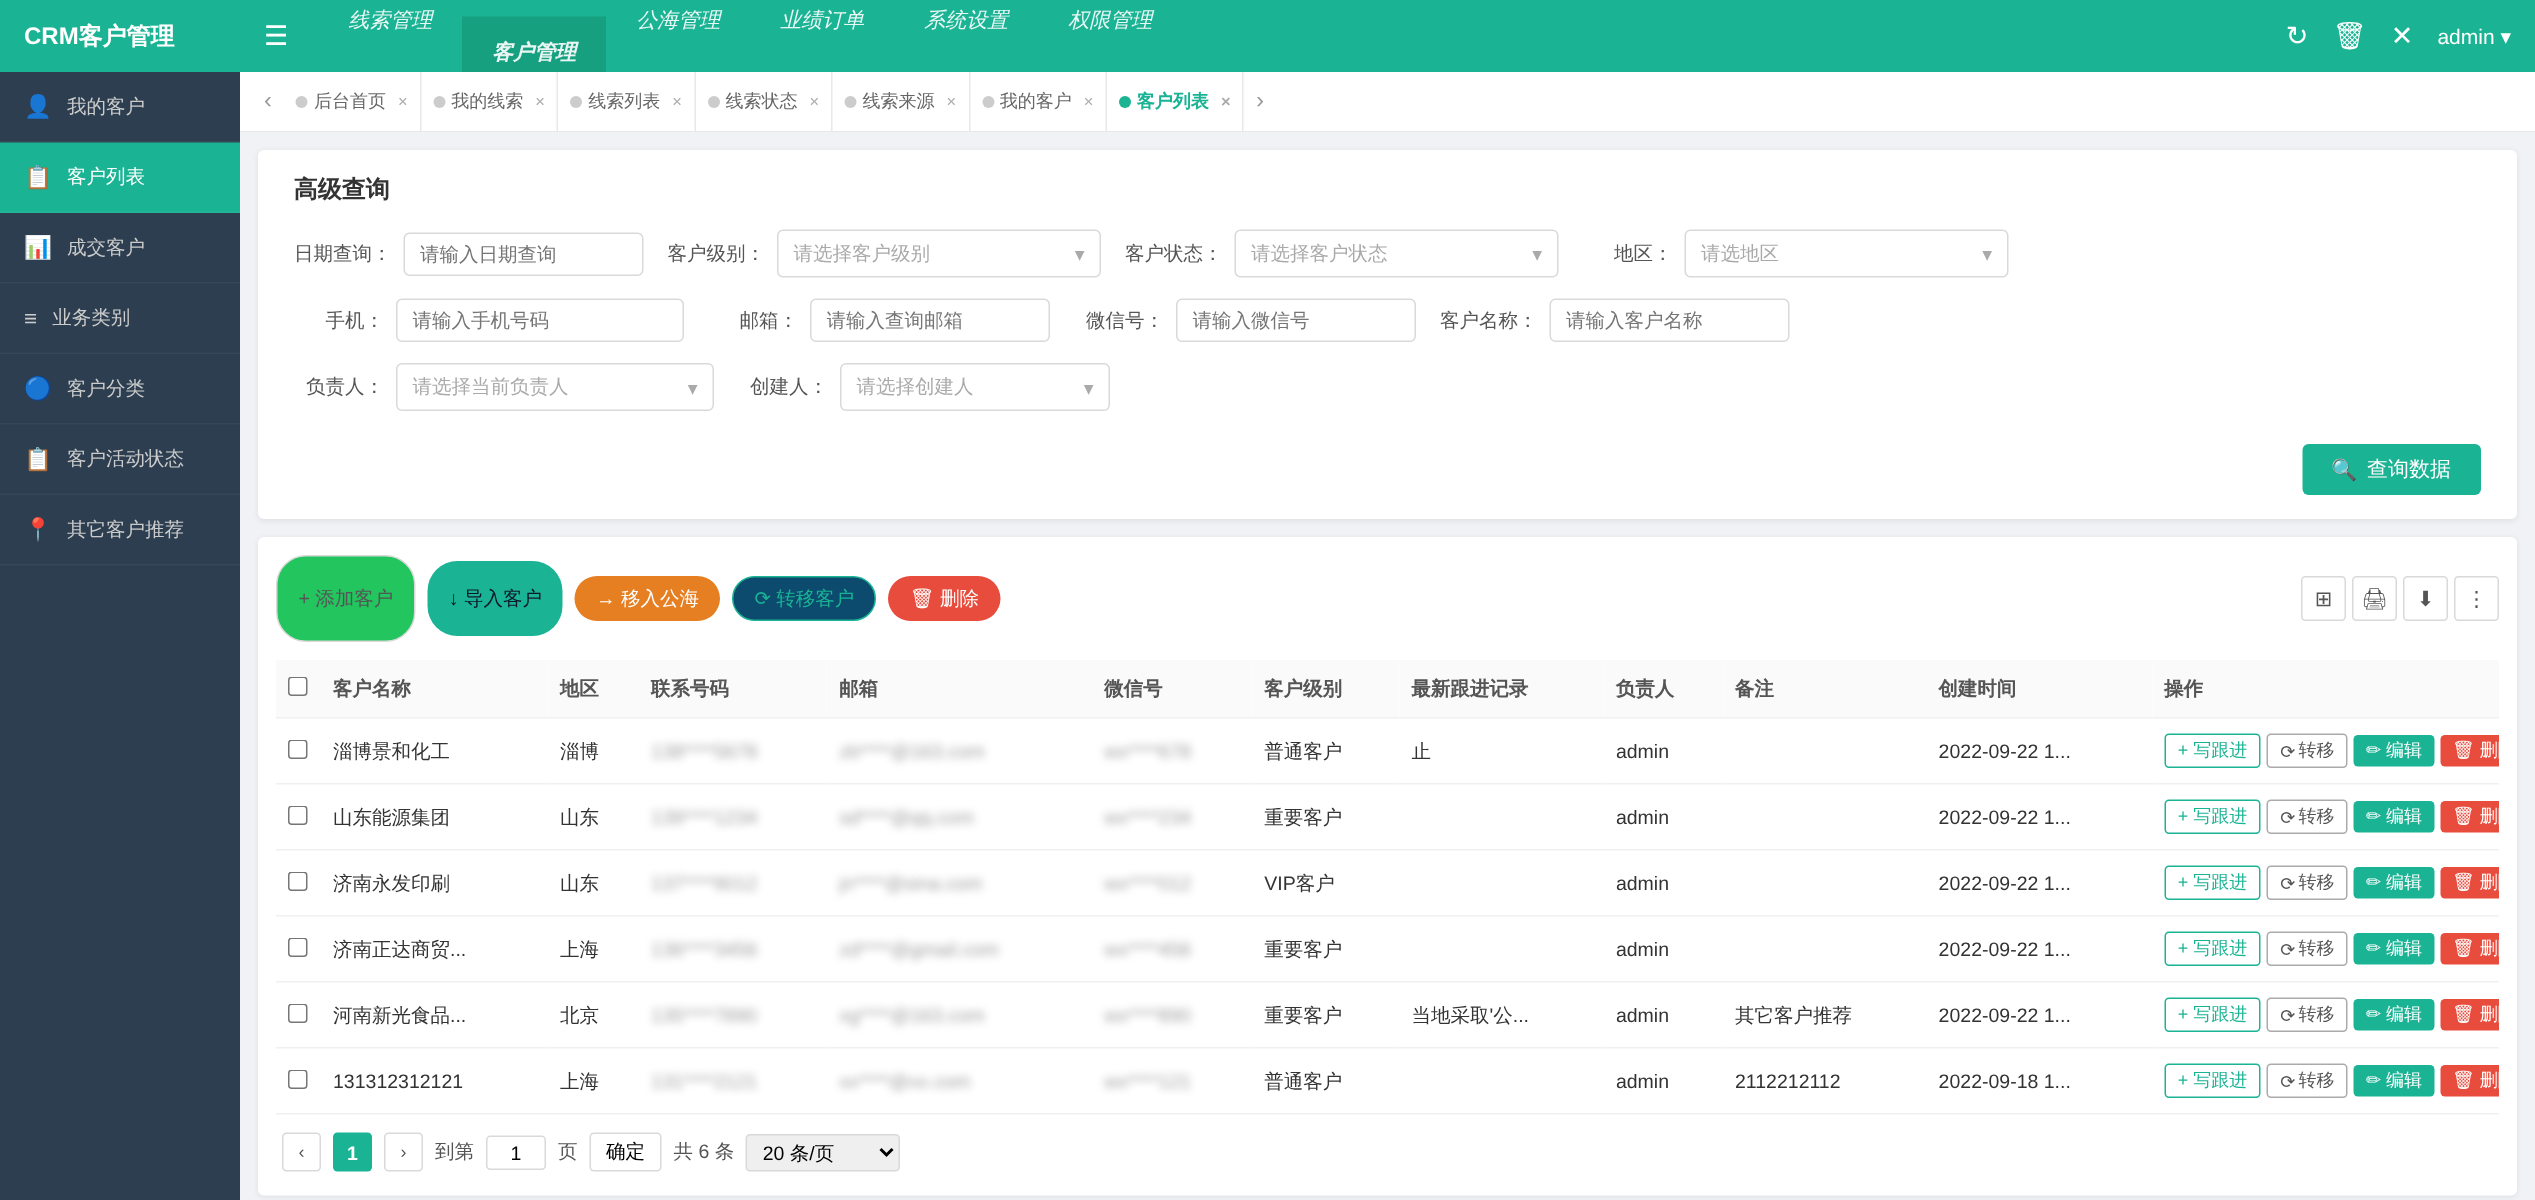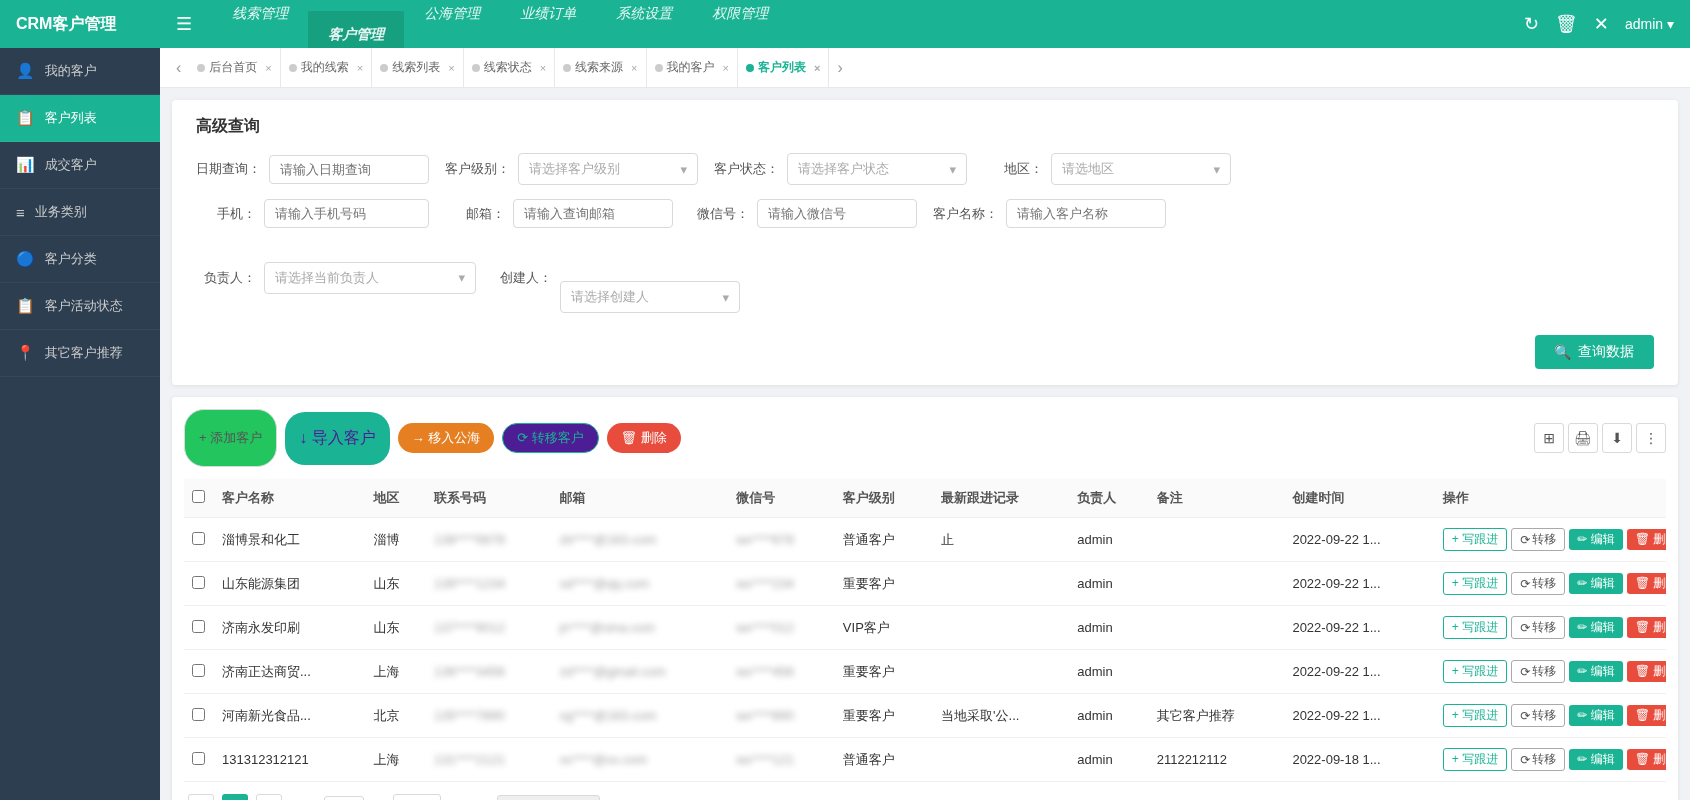--- a/index.html
+++ b/index.html
@@ -73,21 +73,21 @@
     .search-row { display: flex; align-items: center; margin-bottom: 14px; gap: 16px; flex-wrap: wrap; }
     .search-field { display: flex; align-items: center; gap: 8px; }
     .search-field label { white-space: nowrap; color: #555; font-size: 13px; min-width: 60px; text-align: right; }
     .search-field input, .search-field .select-box {
       border: 1px solid #d9d9d9; border-radius: 4px; padding: 6px 10px;
       font-size: 13px; outline: none; color: #555;
       background: #fff;
     }
     .search-field input { width: 180px; }
     .search-field .select-box {
-      width: 180px; display: flex; align-items: center; justify-content: space-between;
+      width: 216px; display: flex; align-items: center; justify-content: space-between;
       cursor: pointer; color: #aaa;
     }
     .search-actions { display: flex; justify-content: flex-end; padding-top: 8px; }
     .btn-query {
       background: #1ab394; color: #fff; border: none; border-radius: 4px;
       padding: 8px 20px; cursor: pointer; font-size: 14px; display: flex; align-items: center; gap: 6px;
     }
 
     
     .table-area {
@@ -96,29 +96,29 @@
     }
     .table-toolbar {
       display: flex; align-items: center; gap: 8px; margin-bottom: 12px;
     }
     .btn-add {
       border: 1px solid #d9d9d9; background: #22c55e; border-radius: 20px;
       padding: 19px 14px; cursor: pointer; font-size: 13px; color: #555;
       display: flex; align-items: center; gap: 4px;
     }
     .btn-import {
-      background: #1ab394; color: #4c1d95; border: none; border-radius: 20px;
-      padding: 16px 14px; cursor: pointer; font-size: 16px; display: flex; align-items: center; gap: 4px;
+      background: #1ab394; color: #0f172a; border: none; border-radius: 20px;
+      padding: 16px 14px; cursor: pointer; font-size: 13px; display: flex; align-items: center; gap: 4px;
     }
     .btn-move-public {
       background: #e67e22; color: #fff; border: none; border-radius: 20px;
       padding: 6px 14px; cursor: pointer; font-size: 13px; display: flex; align-items: center; gap: 4px;
     }
     .btn-transfer {
-      border: 1px solid #1ab394; background: #4c1d95; border-radius: 20px;
+      border: 1px solid #1ab394; background: #0c4a6e; border-radius: 20px;
       padding: 5px 14px; cursor: pointer; font-size: 13px; color: #1ab394;
       display: flex; align-items: flex-end; gap: 4px;
     }
     .btn-delete-red {
       background: #e74c3c; color: #fff; border: none; border-radius: 20px;
       padding: 6px 14px; cursor: pointer; font-size: 13px; display: flex; align-items: center; gap: 4px;
     }
     .table-right-icons { margin-left: auto; display: flex; gap: 4px; }
     .icon-btn {
       width: 30px; height: 30px; border: 1px solid #d9d9d9; background: #fff;
@@ -323,21 +323,21 @@
           <div class="select-box">
             <span>请选地区</span>
             <span>▾</span>
           </div>
         </div>
       </div>
 
       <div class="search-row">
         <div class="search-field">
           <label>手机：</label>
-          <input type="text" style="width: 165px;" placeholder="请输入手机号码">
+          <input type="text" style="width: 192px;" placeholder="请输入手机号码">
         </div>
         <div class="search-field">
           <label>邮箱：</label>
           <input type="text" style="width: 160px;" placeholder="请输入查询邮箱">
         </div>
         <div class="search-field">
           <label>微信号：</label>
           <input type="text" style="width: 160px;" placeholder="请输入微信号">
         </div>
         <div class="search-field">
@@ -349,21 +349,21 @@
       <div class="search-row">
         <div class="search-field">
           <label>负责人：</label>
           <div class="select-box" style="width:212px;">
             <span>请选择当前负责人</span>
             <span>▾</span>
           </div>
         </div>
         <div class="search-field">
           <label>创建人：</label>
-          <div class="select-box" style="width:180px;margin-top:39px;">
+          <div class="select-box" style="width:180px;">
             <span>请选择创建人</span>
             <span>▾</span>
           </div>
         </div>
       </div>
 
       <div class="search-actions">
         <button class="btn-query">
           <span>🔍</span>
           <span>查询数据</span>

